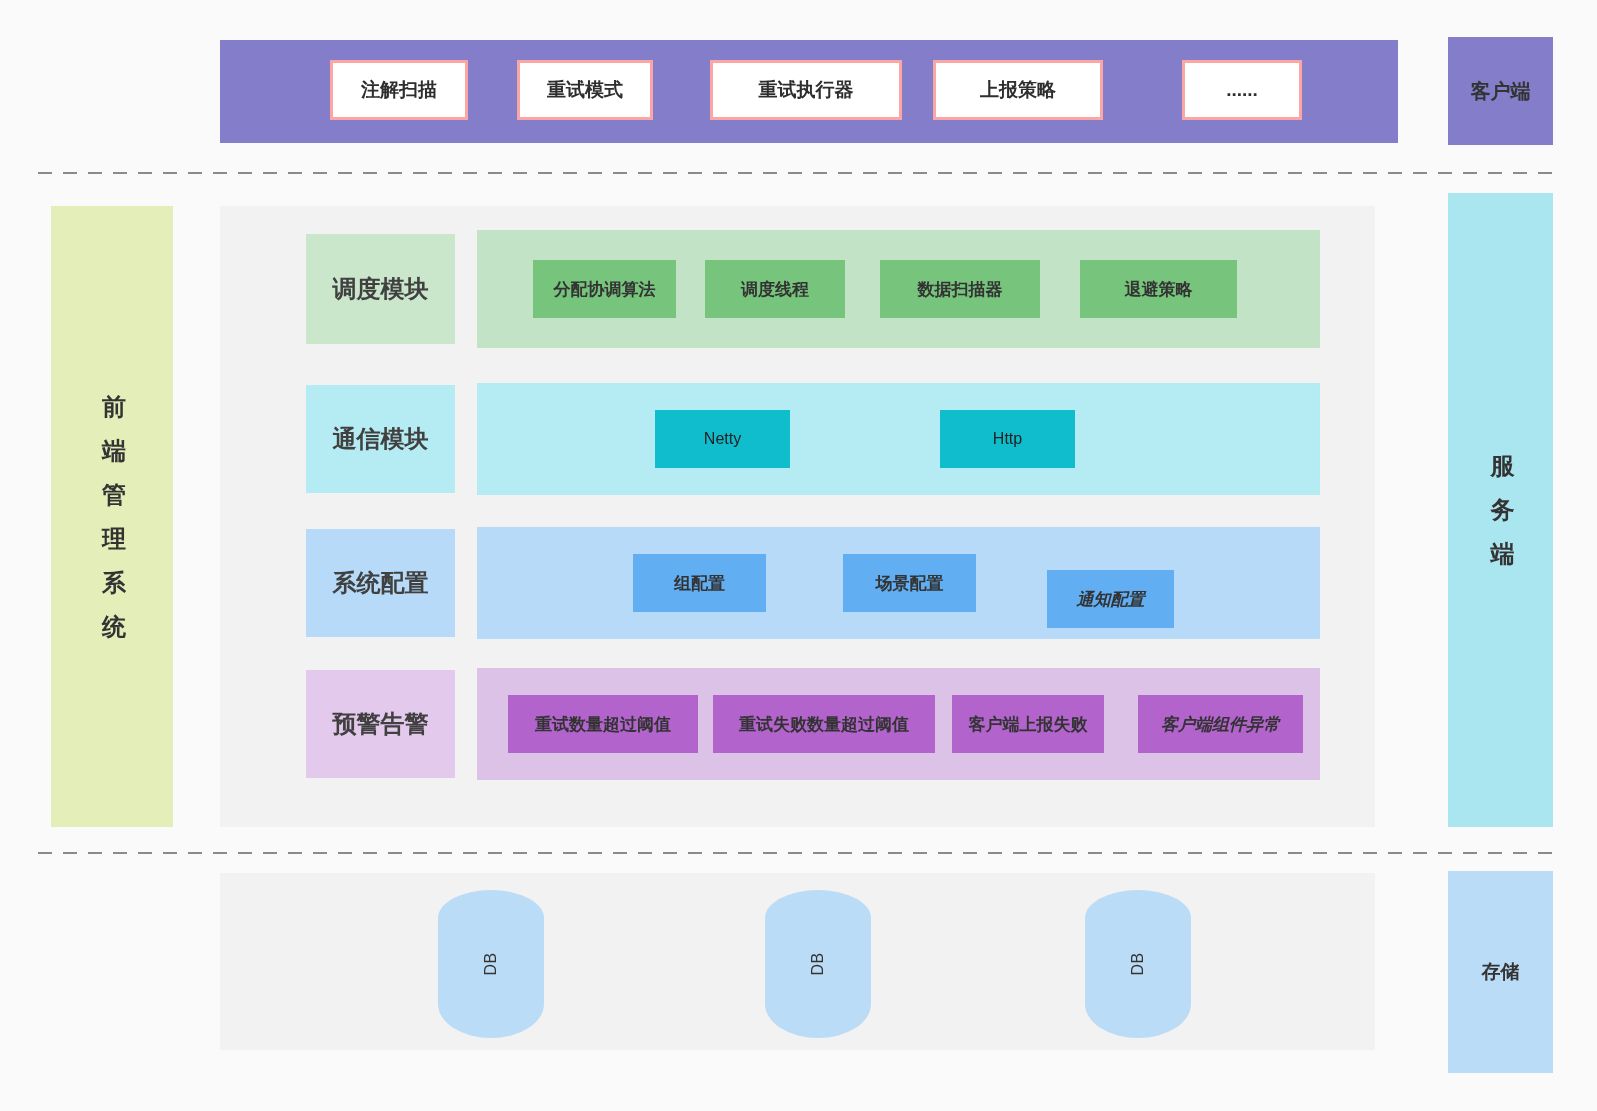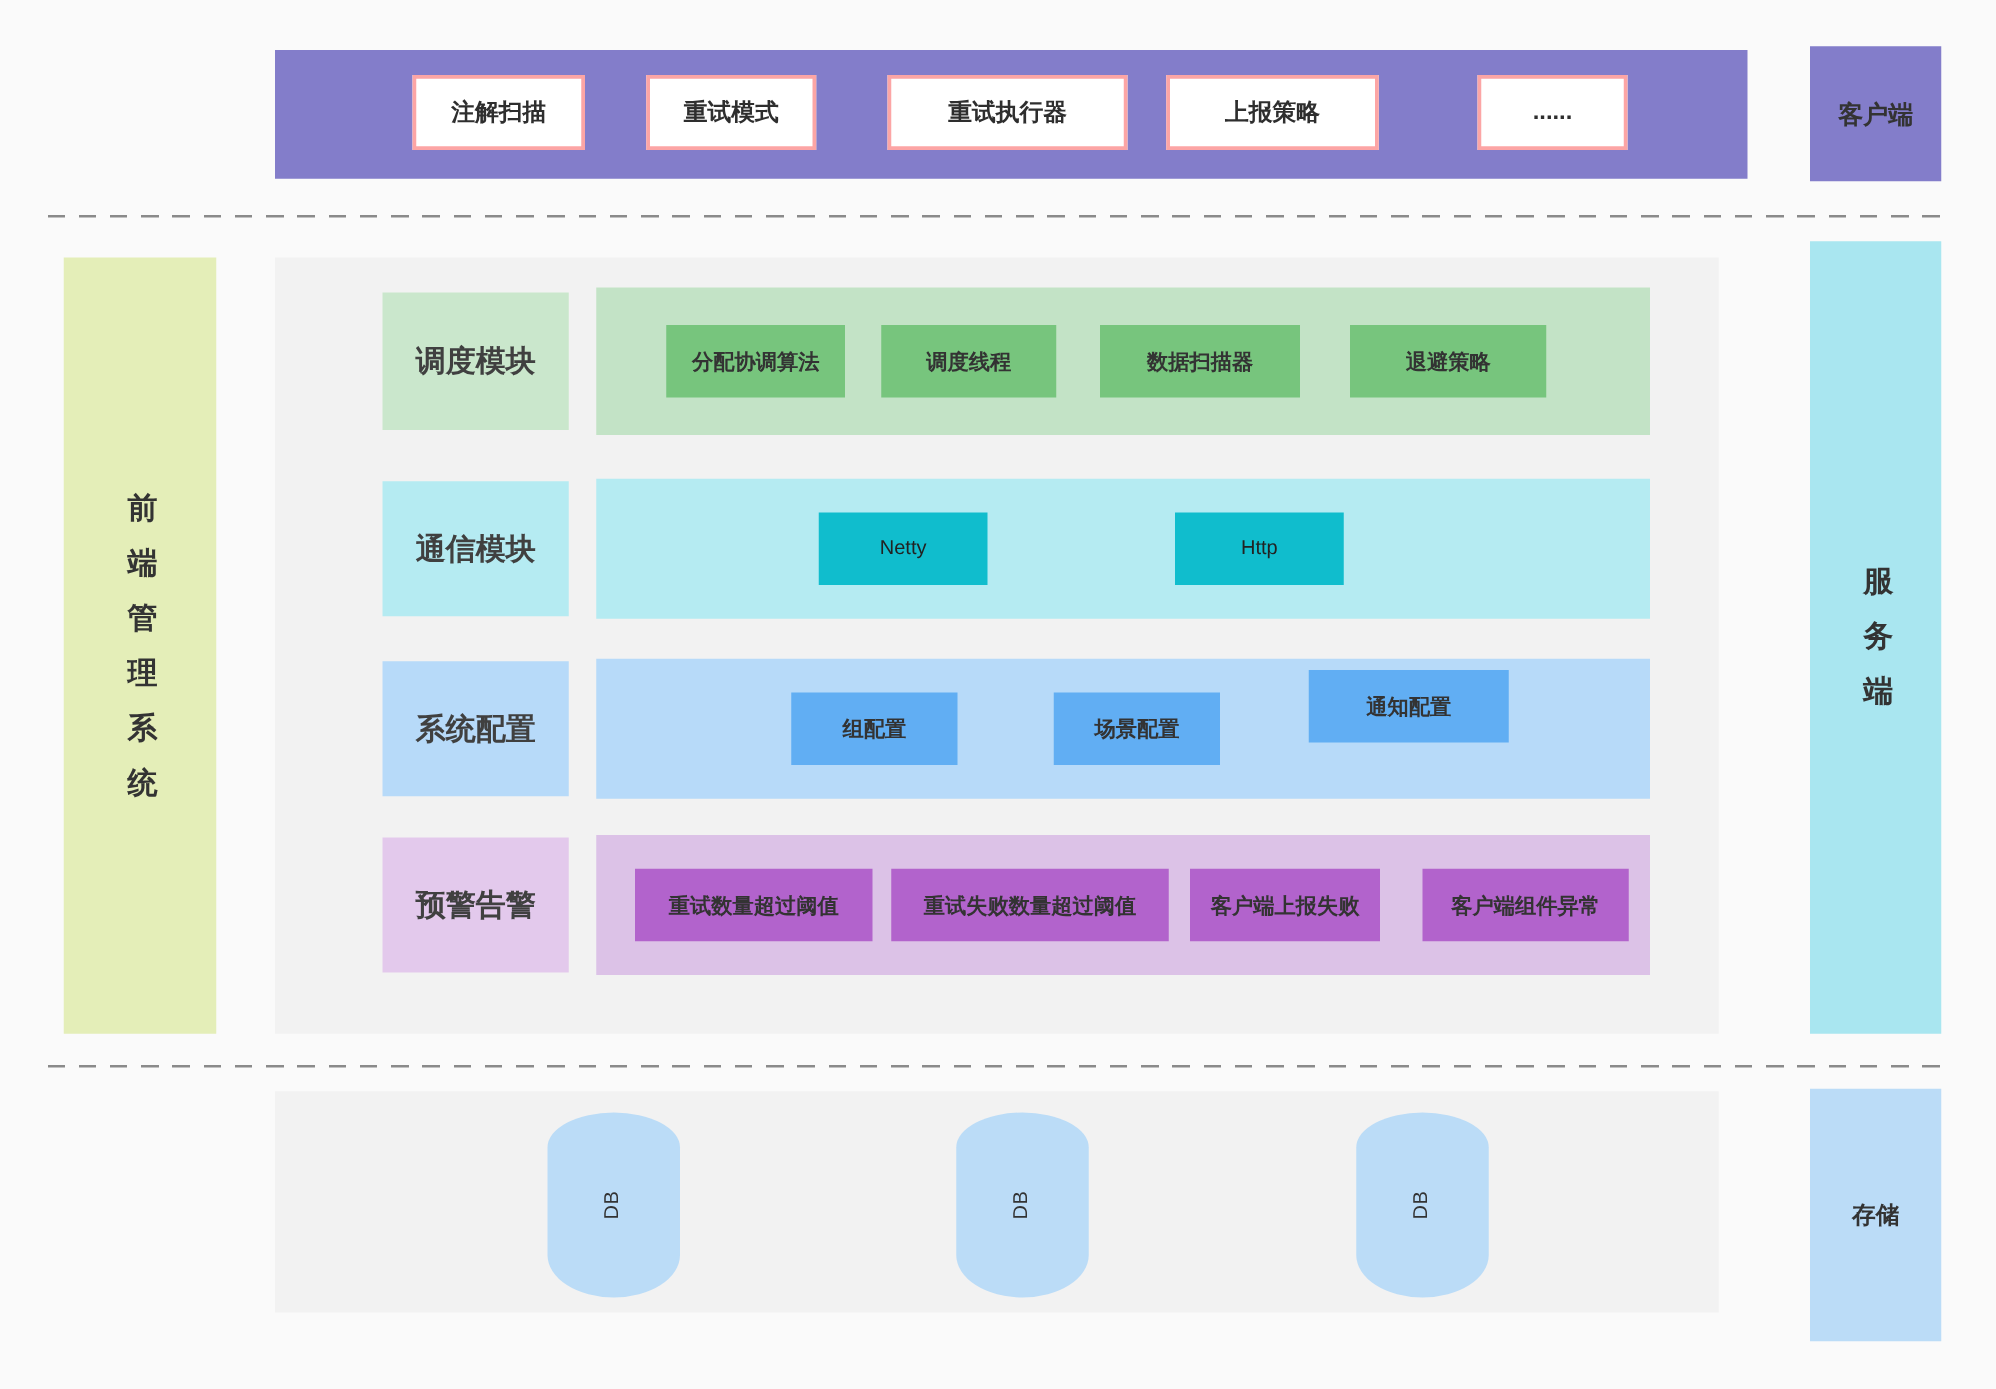--- a/index.html
+++ b/index.html
@@ -99,38 +99,38 @@
   <div class="abs b-label rowlabel flexc" style="left:306px;top:529px;width:149px;height:108px;">
     <span>系统配置</span>
   </div>
   <div class="abs b-bar" style="left:477px;top:527px;width:843px;height:112px;"></div>
   <div class="abs b-in innerbox flexc" style="left:633px;top:554px;width:133px;height:58px;">
     <span>组配置</span>
   </div>
   <div class="abs b-in innerbox flexc" style="left:843px;top:554px;width:133px;height:58px;">
     <span>场景配置</span>
   </div>
-  <div class="abs b-in innerbox flexc" style="left:1047px;top:536px;width:160px;height:58px;">
+  <div class="abs b-in innerbox flexc" style="left:1047px;top:570px;width:127px;height:58px;font-style:italic;">
     <span>通知配置</span>
   </div>
 
   <div class="abs p-label rowlabel flexc" style="left:306px;top:670px;width:149px;height:108px;">
     <span>预警告警</span>
   </div>
   <div class="abs p-bar" style="left:477px;top:668px;width:843px;height:112px;"></div>
   <div class="abs p-in innerbox flexc" style="left:508px;top:695px;width:190px;height:58px;">
     <span>重试数量超过阈值</span>
   </div>
   <div class="abs p-in innerbox flexc" style="left:713px;top:695px;width:222px;height:58px;">
     <span>重试失败数量超过阈值</span>
   </div>
   <div class="abs p-in innerbox flexc" style="left:952px;top:695px;width:152px;height:58px;">
     <span>客户端上报失败</span>
   </div>
-  <div class="abs p-in innerbox flexc" style="left:1138px;top:695px;width:165px;height:58px;">
+  <div class="abs p-in innerbox flexc" style="left:1138px;top:695px;width:165px;height:58px;font-style:italic;">
     <span>客户端组件异常</span>
   </div>
 
   <div class="abs server vertbar flexc" style="left:1448px;top:193px;width:105px;height:634px;">
     <div class="vtext">服务端</div>
   </div>
 
   <div class="abs panel" style="left:220px;top:873px;width:1155px;height:177px;"></div>
   <div class="abs db flexc" style="left:438px;top:890px;width:106px;height:148px;">
     <span class="dbtext">DB</span>

